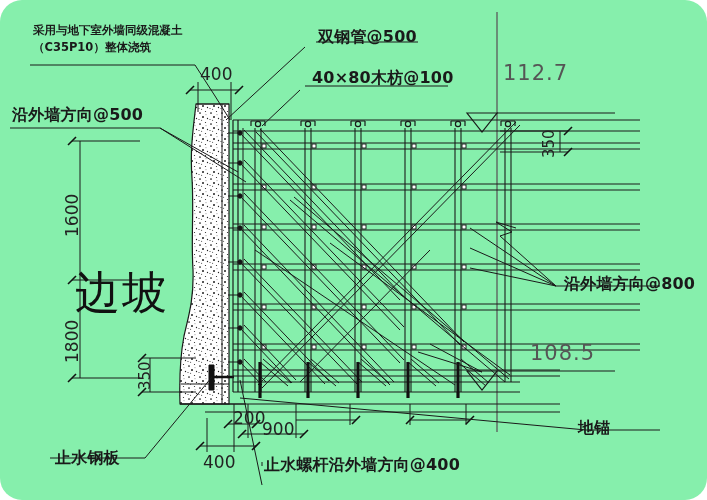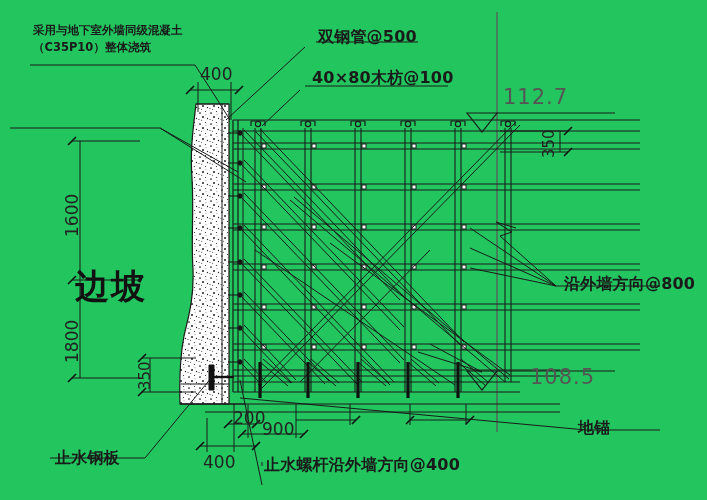--- a/index.html
+++ b/index.html
@@ -1,38 +1,39 @@
 <!DOCTYPE html>
 <html><head>
 <meta charset="utf-8">
 <title>Scaffold Formwork Section Drawing</title>
 <style>
   html,body{margin:0;padding:0;background:#ffffff;}
   #sheet{
     position:relative;
     width:707px;height:500px;
-    background:#22c55e;
+    background:#86efac;
     overflow:hidden;
     font-family:"DejaVu Sans","Liberation Sans",sans-serif;
+    border-radius:22px;
   }
   #sheet svg{position:absolute;left:0;top:0;}
   .lbl{
     position:absolute;
     color:#1a1a1a;
     white-space:nowrap;
     line-height:1.25;
     font-family:"DejaVu Sans","Liberation Sans",sans-serif;
   }
   .cn{font-size:16px;font-weight:600;letter-spacing:.2px;}
   .note{font-size:11.5px;font-weight:600;line-height:1.45;}
   .dim{font-size:17px;color:#222;font-family:"DejaVu Sans","Liberation Sans",sans-serif;font-weight:400;}
   .dim-sm{font-size:15px;color:#222;font-weight:400;}
-  .elev{font-size:21px;color:#555;font-weight:400;letter-spacing:1px;margin-top:24px;}
+  .elev{font-size:21px;color:#555;font-weight:400;letter-spacing:1px;}
   .vert{transform:rotate(-90deg);transform-origin:left top;}
-  .big{font-size:34px;font-weight:700;color:#111;letter-spacing:2px;}
+  .big{font-size:45px;font-weight:400;color:#111;letter-spacing:2px;}
 </style>
 </head>
 <body>
 
 <div id="sheet">
 
 <svg width="707" height="500" viewBox="0 0 707 500">
   <defs>
     <pattern id="concretepat" width="11" height="11" patternUnits="userSpaceOnUse">
       <rect width="11" height="11" fill="#ffffff"></rect>
@@ -322,20 +323,21 @@
     </g>
 
   </g>
 </svg>
 
 <div class="lbl note" style="left:33px;top:22px;">
   <div>采用与地下室外墙同级混凝土</div>
   <div>（C35P10）整体浇筑</div>
 </div>
 
+<div class="lbl cn" style="left:12px;top:105px;">沿外墙方向@500</div>
 
 <div class="lbl cn" style="left:318px;top:27px;">双钢管@500</div>
 
 <div class="lbl cn" style="left:312px;top:68px;">40×80木枋@100</div>
 
 <div class="lbl cn" style="left:564px;top:274px;">沿外墙方向@800</div>
 
 <div class="lbl cn" style="left:578px;top:418px;">地锚</div>
 
 <div class="lbl cn" style="left:55px;top:448px;">止水钢板</div>

